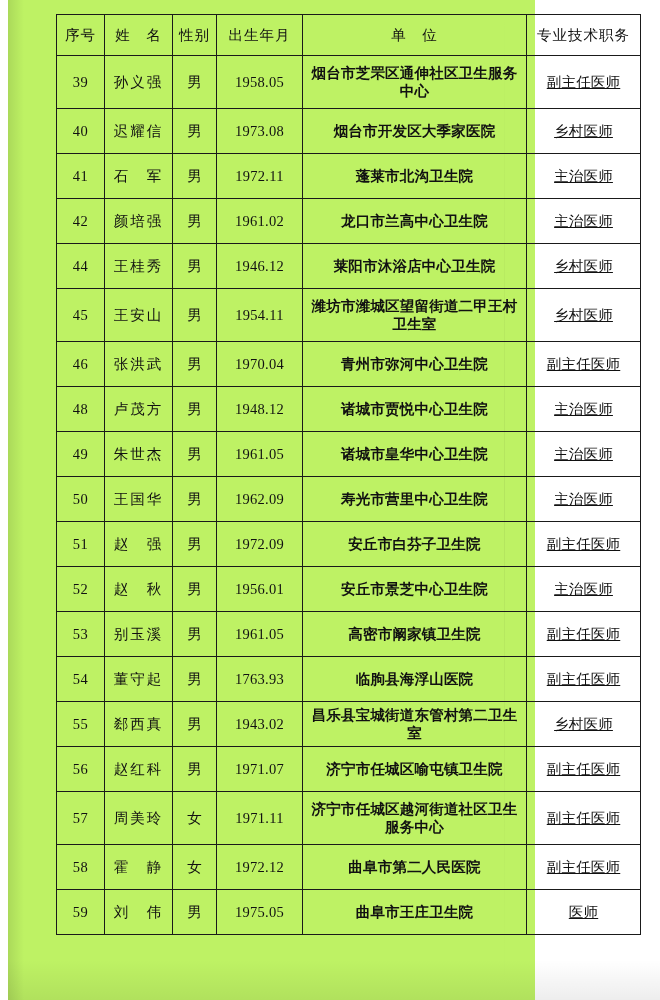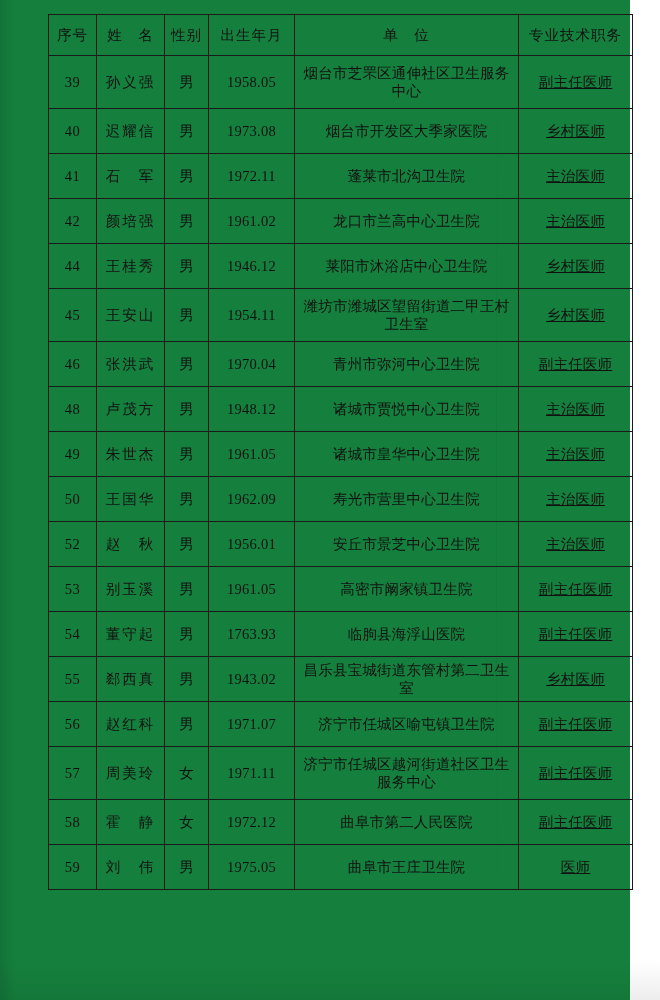--- a/index.html
+++ b/index.html
@@ -10,25 +10,26 @@
   body {
     width: 660px;
     height: 1000px;
     font-family: "Liberation Serif", "DejaVu Serif", serif;
     color: #111111;
     position: relative;
     overflow: hidden;
   }
   .page {
     position: relative;
-    width: 630px;
+    width: 527px;
     height: 1000px;
-    background: #15803d;
+    background: #bef264;
     box-sizing: border-box;
     padding: 14px 28px 0 48px;
+    margin-left: 8px;
   }
   table.roster {
     border-collapse: collapse;
     width: 584px;
     table-layout: fixed;
     margin: 0;
   }
   table.roster th,
   table.roster td {
     border: 1px solid #1a1a1a;
@@ -53,20 +54,21 @@
 
   td.seq   { font-size: 14px; letter-spacing: 0.5px; }
   td.name  { letter-spacing: 2px; }
   td.sex   { letter-spacing: 0; }
   td.birth { font-size: 14px; letter-spacing: 0.3px; font-family: "Liberation Serif", "DejaVu Serif", serif; }
   td.unit  {
     text-align: left;
     padding-left: 7px;
     padding-right: 5px;
     letter-spacing: 0.2px;
+    font-weight: bold;
   }
   td.title { letter-spacing: 0.2px; text-decoration: underline; }
   tr.tall td { height: 44px; }
   tr.normal td { height: 36px; }
 
   
   .scan-fold {
     position: absolute;
     top: 0;
     left: 496px;
@@ -189,20 +191,28 @@
         </tr>
         <tr class="normal">
           <td class="seq">50</td>
           <td class="name">王国华</td>
           <td class="sex">男</td>
           <td class="birth">1962.09</td>
           <td class="unit">寿光市营里中心卫生院</td>
           <td class="title">主治医师</td>
         </tr>
         <tr class="normal">
+          <td class="seq">51</td>
+          <td class="name">赵　强</td>
+          <td class="sex">男</td>
+          <td class="birth">1972.09</td>
+          <td class="unit">安丘市白芬子卫生院</td>
+          <td class="title">副主任医师</td>
+        </tr>
+        <tr class="normal">
           <td class="seq">52</td>
           <td class="name">赵　秋</td>
           <td class="sex">男</td>
           <td class="birth">1956.01</td>
           <td class="unit">安丘市景芝中心卫生院</td>
           <td class="title">主治医师</td>
         </tr>
         <tr class="normal">
           <td class="seq">53</td>
           <td class="name">别玉溪</td>

